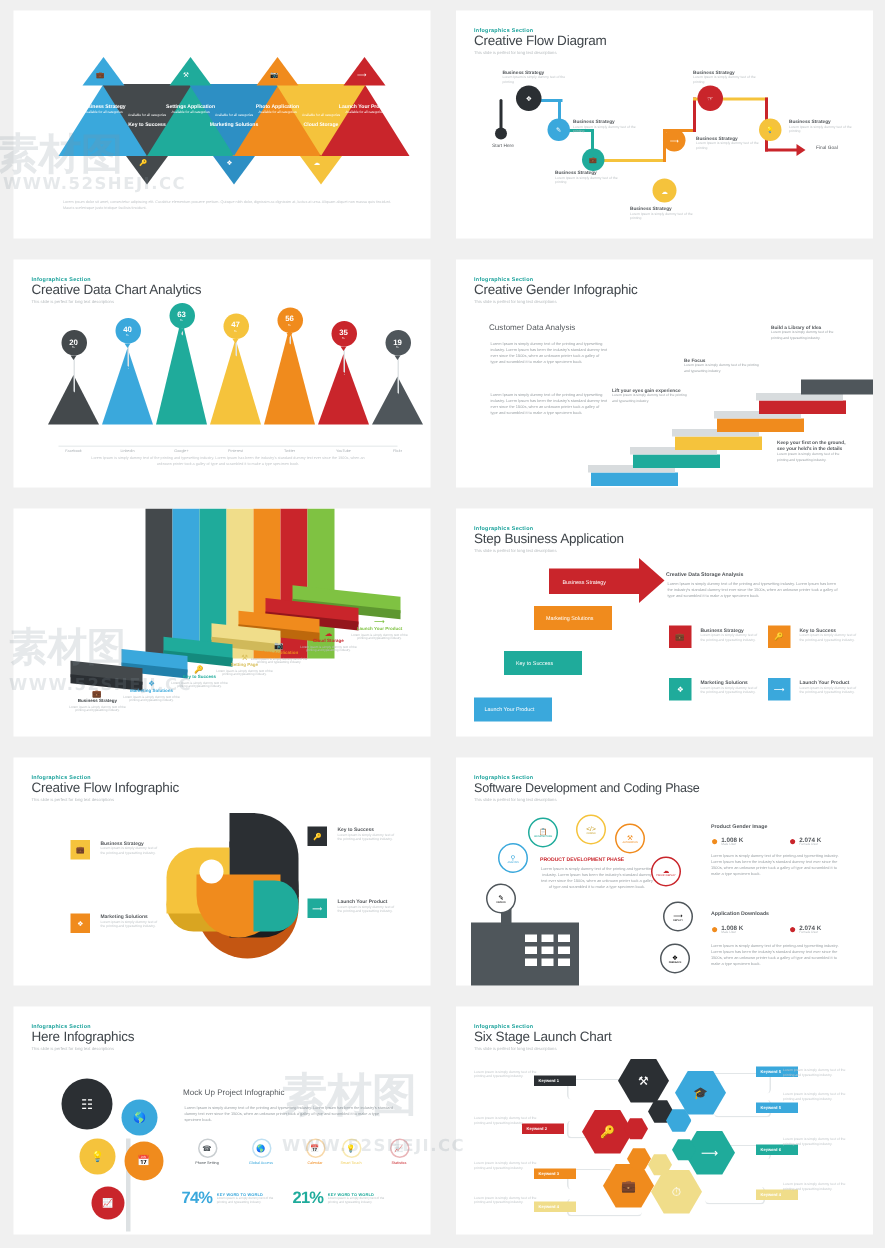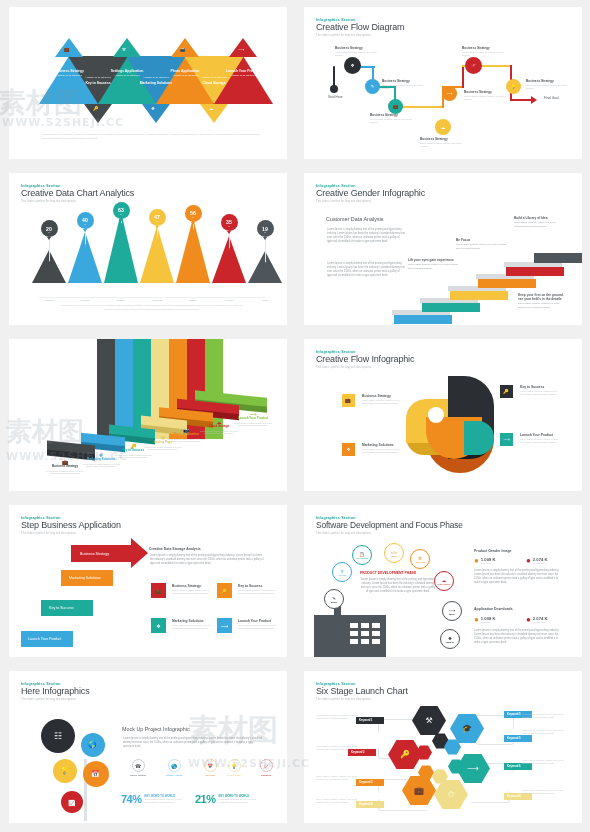--- a/index.html
+++ b/index.html
@@ -420,20 +420,69 @@
       </div>
     </div>
     <div class="wm" style="left:188px;top:378px;font-size:30px;">素材图</div>
     <div class="wm" style="left:188px;top:425px;font-size:11px;letter-spacing:1px;">WWW.52SHEJI.CC</div>
   </div>
 
   <div class="slide">
     <div class="card">
       <div class="hdr">
         <div class="sec">Infographics Section</div>
+        <div class="ttl">Step Business Application</div>
+        <div class="sub">This slide is perfect for long text descriptions</div>
+      </div>
+
+      <div class="arw" style="left:62px;top:40px;width:60px;height:17px;background:#c9252b;padding-left:9px;">
+        <span>Business Strategy</span>
+      </div>
+      <div class="arwtip" style="left:122px;top:33px;border-top:15px solid transparent;border-bottom:15px solid transparent;border-left:17px solid #c9252b;"></div>
+      <div class="arw" style="left:52px;top:65px;width:52px;height:16px;background:#f08b1d;padding-left:8px;">
+        <span>Marketing Solutions</span>
+      </div>
+      <div class="arw" style="left:32px;top:95px;width:52px;height:16px;background:#1fab9b;padding-left:8px;">
+        <span>Key to Success</span>
+      </div>
+      <div class="arw" style="left:12px;top:126px;width:52px;height:16px;background:#3aa8dc;padding-left:7px;">
+        <span>Launch Your Product</span>
+      </div>
+
+      <div class="h4" style="position:absolute;left:140px;top:42px;">Creative Data Storage Analysis</div>
+      <div class="loremd" style="position:absolute;left:141px;top:49px;width:116px;">Lorem Ipsum is simply dummy text of the printing and typesetting industry. Lorem Ipsum has been the industry's standard dummy text ever since the 1500s, when an unknown printer took a galley of type and scrambled it to make a type specimen book.</div>
+
+      <div class="sq" style="left:142px;top:78px;width:15px;height:15px;background:#c9252b;font-size:5px;">💼</div>
+      <div class="s6item" style="left:163px;top:79px;width:40px;">
+        <b>Business Strategy</b>
+        <span>Lorem ipsum is simply dummy text of the printing and typesetting industry.</span>
+      </div>
+      <div class="sq" style="left:208px;top:78px;width:15px;height:15px;background:#f08b1d;font-size:5px;">🔑</div>
+      <div class="s6item" style="left:229px;top:79px;width:40px;">
+        <b>Key to Success</b>
+        <span>Lorem ipsum is simply dummy text of the printing and typesetting industry.</span>
+      </div>
+      <div class="sq" style="left:142px;top:113px;width:15px;height:15px;background:#1fab9b;font-size:5px;">❖</div>
+      <div class="s6item" style="left:163px;top:114px;width:40px;">
+        <b>Marketing Solutions</b>
+        <span>Lorem ipsum is simply dummy text of the printing and typesetting industry.</span>
+      </div>
+      <div class="sq" style="left:208px;top:113px;width:15px;height:15px;background:#3aa8dc;font-size:5px;">⟶</div>
+      <div class="s6item" style="left:229px;top:114px;width:40px;">
+        <b>Launch Your Product</b>
+        <span>Lorem ipsum is simply dummy text of the printing and typesetting industry.</span>
+      </div>
+    </div>
+
+  </div>
+
+  <div class="slide">
+    <div class="card">
+      <div class="hdr">
+        <div class="sec">Infographics Section</div>
         <div class="ttl">Creative Flow Infographic</div>
         <div class="sub">This slide is perfect for long text descriptions</div>
       </div>
 
       <div style="position:absolute;left:100px;top:36px;width:92px;height:110px;">
         <div style="position:absolute;left:22px;top:52px;width:68px;height:46px;background:#c45612;border-radius:0 0 40px 40px;"></div>
         <div style="position:absolute;left:2px;top:44px;width:38px;height:36px;background:#d9a521;border-radius:18px 0 0 18px;"></div>
         <div style="position:absolute;left:44px;top:20px;width:46px;height:64px;background:#1a1d20;border-radius:0 30px 24px 0;"></div>
         <div style="position:absolute;left:44px;top:1px;width:46px;height:56px;background:#2b2f33;border-radius:0 30px 0 0;"></div>
         <div style="position:absolute;left:2px;top:24px;width:42px;height:44px;background:#f5c33c;border-radius:20px 0 0 0;"></div>
@@ -463,70 +512,21 @@
         <span>Lorem ipsum is simply dummy text of the printing and typesetting industry.</span>
       </div>
     </div>
 
   </div>
 
   <div class="slide">
     <div class="card">
       <div class="hdr">
         <div class="sec">Infographics Section</div>
-        <div class="ttl">Step Business Application</div>
-        <div class="sub">This slide is perfect for long text descriptions</div>
-      </div>
-
-      <div class="arw" style="left:62px;top:40px;width:60px;height:17px;background:#c9252b;padding-left:9px;">
-        <span>Business Strategy</span>
-      </div>
-      <div class="arwtip" style="left:122px;top:33px;border-top:15px solid transparent;border-bottom:15px solid transparent;border-left:17px solid #c9252b;"></div>
-      <div class="arw" style="left:52px;top:65px;width:52px;height:16px;background:#f08b1d;padding-left:8px;">
-        <span>Marketing Solutions</span>
-      </div>
-      <div class="arw" style="left:32px;top:95px;width:52px;height:16px;background:#1fab9b;padding-left:8px;">
-        <span>Key to Success</span>
-      </div>
-      <div class="arw" style="left:12px;top:126px;width:52px;height:16px;background:#3aa8dc;padding-left:7px;">
-        <span>Launch Your Product</span>
-      </div>
-
-      <div class="h4" style="position:absolute;left:140px;top:42px;">Creative Data Storage Analysis</div>
-      <div class="loremd" style="position:absolute;left:141px;top:49px;width:116px;">Lorem Ipsum is simply dummy text of the printing and typesetting industry. Lorem Ipsum has been the industry's standard dummy text ever since the 1500s, when an unknown printer took a galley of type and scrambled it to make a type specimen book.</div>
-
-      <div class="sq" style="left:142px;top:78px;width:15px;height:15px;background:#c9252b;font-size:5px;">💼</div>
-      <div class="s6item" style="left:163px;top:79px;width:40px;">
-        <b>Business Strategy</b>
-        <span>Lorem ipsum is simply dummy text of the printing and typesetting industry.</span>
-      </div>
-      <div class="sq" style="left:208px;top:78px;width:15px;height:15px;background:#f08b1d;font-size:5px;">🔑</div>
-      <div class="s6item" style="left:229px;top:79px;width:40px;">
-        <b>Key to Success</b>
-        <span>Lorem ipsum is simply dummy text of the printing and typesetting industry.</span>
-      </div>
-      <div class="sq" style="left:142px;top:113px;width:15px;height:15px;background:#1fab9b;font-size:5px;">❖</div>
-      <div class="s6item" style="left:163px;top:114px;width:40px;">
-        <b>Marketing Solutions</b>
-        <span>Lorem ipsum is simply dummy text of the printing and typesetting industry.</span>
-      </div>
-      <div class="sq" style="left:208px;top:113px;width:15px;height:15px;background:#3aa8dc;font-size:5px;">⟶</div>
-      <div class="s6item" style="left:229px;top:114px;width:40px;">
-        <b>Launch Your Product</b>
-        <span>Lorem ipsum is simply dummy text of the printing and typesetting industry.</span>
-      </div>
-    </div>
-
-  </div>
-
-  <div class="slide">
-    <div class="card">
-      <div class="hdr">
-        <div class="sec">Infographics Section</div>
-        <div class="ttl" style="font-size:8.4px;">Software Development and Focus Phase</div>
+        <div class="ttl" style="font-size:8.4px;">Software Development and Coding Phase</div>
         <div class="sub">This slide is perfect for long text descriptions</div>
       </div>
 
       <div style="position:absolute;left:10px;top:110px;width:72px;height:44px;background:#4f565b;"></div>
       <div style="position:absolute;left:30px;top:98px;width:7px;height:14px;background:#4f565b;"></div>
       <div style="position:absolute;left:46px;top:118px;width:30px;height:28px;">
         <div style="display:grid;grid-template-columns:repeat(3,1fr);gap:3px;">
           <div style="height:5px;background:#fff;"></div>
             <div style="height:5px;background:#fff;"></div>
             <div style="height:5px;background:#fff;"></div>

